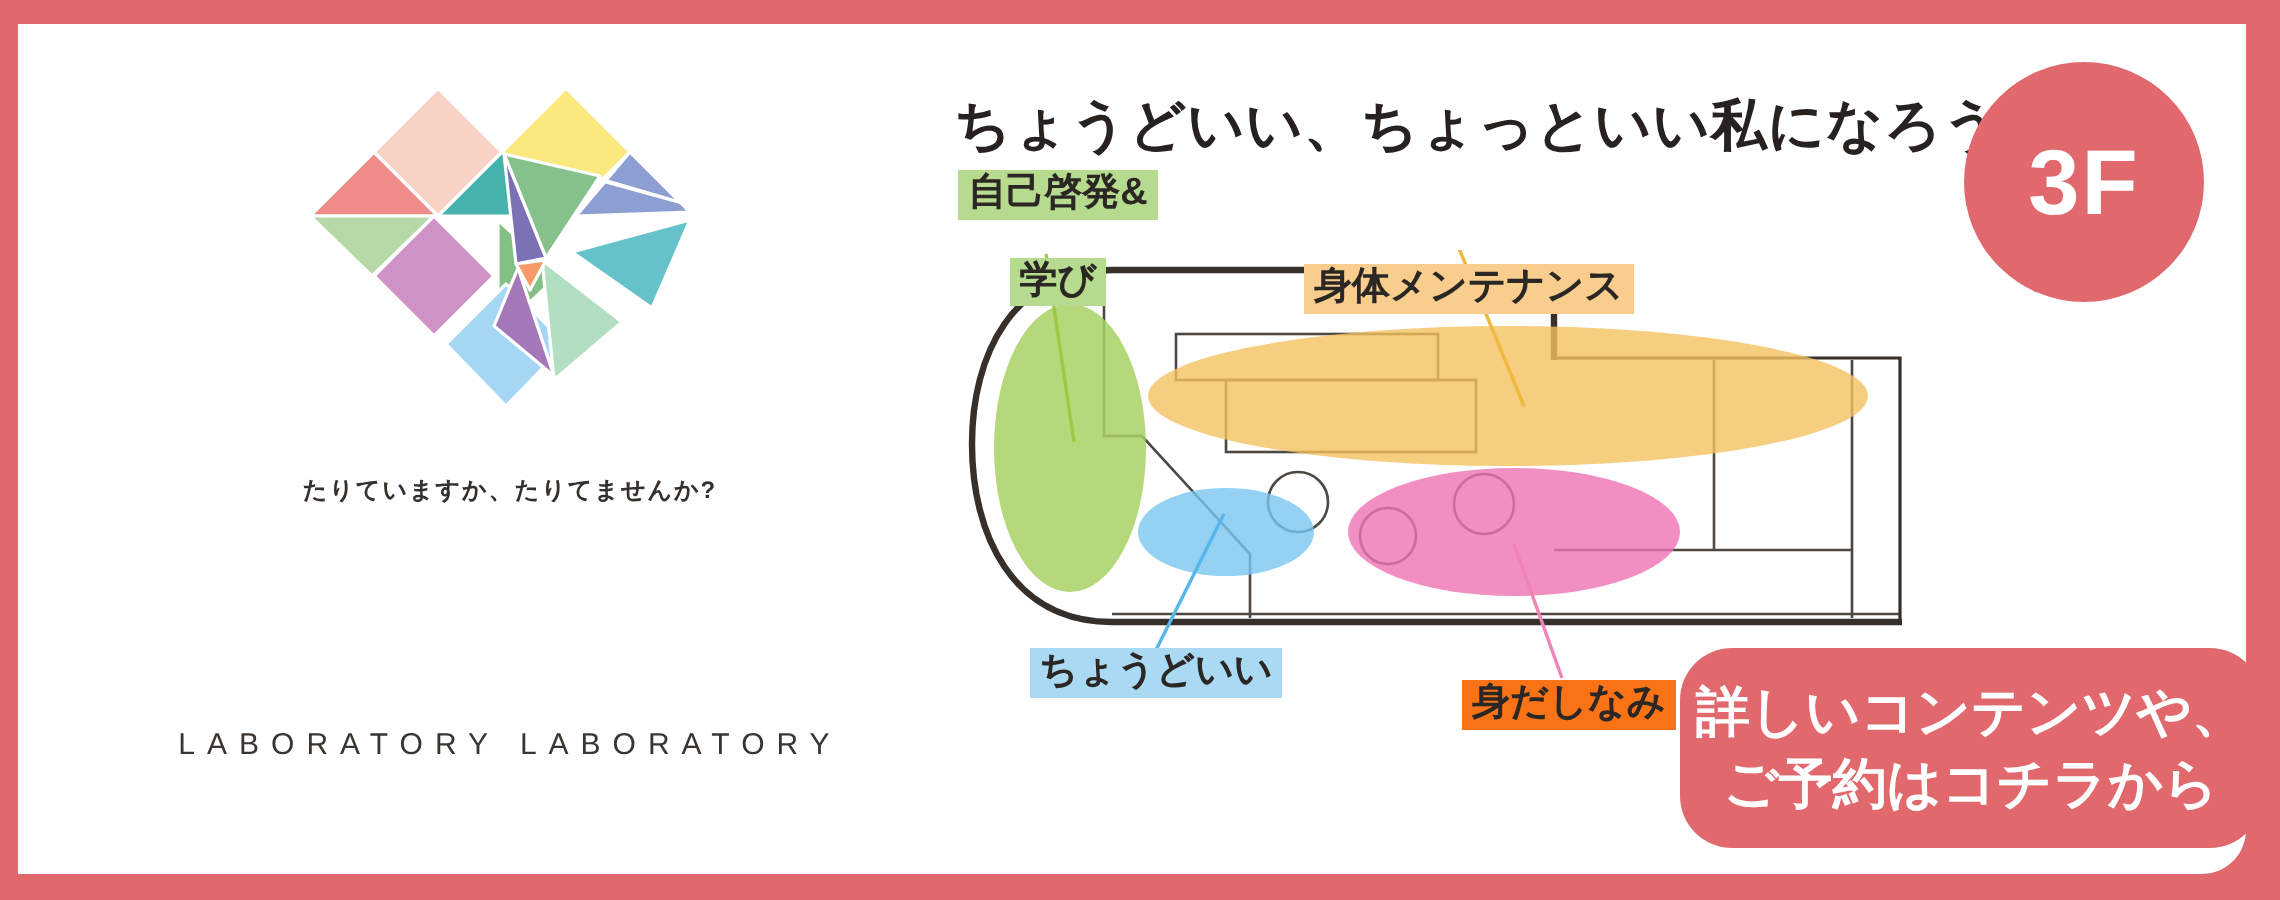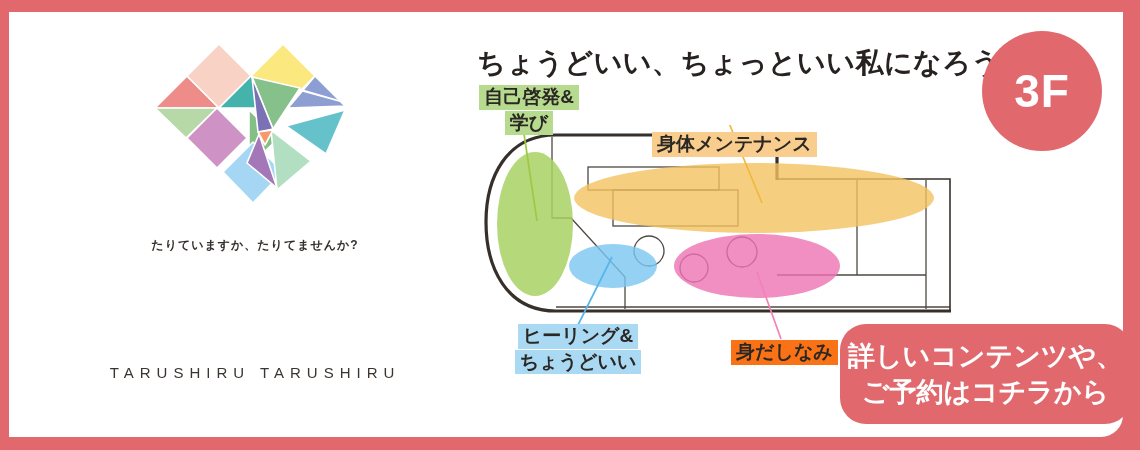--- a/index.html
+++ b/index.html
@@ -19,21 +19,21 @@
   @supports not (-webkit-text-stroke: 1px black) {
     .brand-logotype { color:#38322e; }
   }
   .brand-subtext { left:60px; top:364px; width:390px; text-align:center;
                    font-size:15px; letter-spacing:6px; color:#3a3531; }
 
   
   .headline { left:477px; top:44px; width:495px; font-size:28px; font-weight:700;
               color:#272220; letter-spacing:0.5px; white-space:nowrap; }
 
-  .zone-label { display:flex; flex-direction:column; align-items:center; row-gap:1px; }
+  .zone-label { display:flex; flex-direction:column; align-items:center; row-gap:19px; }
   .tag { display:inline-block; font-size:19px; font-weight:800; color:#2b2724;
          line-height:1.3; padding:0 5px; white-space:nowrap; }
   .tag-green  { background:#b7db8e; }
   .tag-orange { background:#f8cd8d; }
   .tag-blue   { background:#aadaf3; }
   .tag-pink   { background:#f97316; }
   .zl-self    { left:477px; top:85px;  width:104px; }
   .zl-body    { left:652px; top:95px;margin-top:37px; }
   .zl-healing { left:508px; top:324px; width:140px; }
   .zl-groom   { left:731px; top:340px; }
@@ -68,21 +68,21 @@
       <polygon points="131,100 171,131 137,160" fill="#b2dfc1"></polygon>
       <polygon points="119,104 137,158 107,133" fill="#a478b8"></polygon>
       <polygon points="112,47 203,72 162,60" fill="#c2d883"></polygon>
       <polygon points="112,47 160,58 133,99" fill="#86c18b"></polygon>
       <polygon points="112,47 133,99 118,102" fill="#7b72b5"></polygon>
       <polygon points="118,102 133,100 125,115" fill="#f59a68"></polygon>
     </g>
   </svg>
 
   <div class="abs brand-tagline">たりていますか、たりてませんか?</div>
-  <div class="abs brand-subtext">TARUSHIRU TARUSHIRU</div>
+  <div class="abs brand-subtext">LABORATORY LABORATORY</div>
 
   <div class="abs headline">ちょうどいい、ちょっといい私になろう</div>
 
   <svg class="abs" style="left:478px;top:125px;" width="484" height="223" viewBox="478 125 484 223">
 
     <g fill="none" stroke="#4e4843" stroke-width="1.3">
       <path d="M552,137 L552,218 L571,218 L625,277 L625,309"></path>
       <rect x="588" y="167" width="131" height="23"></rect>
       <rect x="613" y="190" width="125" height="36"></rect>
       <path d="M777,275 L926,275 M857,180 L857,275 M926,180 L926,309 M556,307 L950,307"></path>
@@ -109,21 +109,20 @@
   </svg>
 
   <div class="abs zone-label zl-self">
     <span class="tag tag-green">自己啓発&amp;</span>
     <span class="tag tag-green">学び</span>
   </div>
   <div class="abs zl-body">
     <span class="tag tag-orange">身体メンテナンス</span>
   </div>
   <div class="abs zone-label zl-healing">
-    <span class="tag tag-blue">ヒーリング&amp;</span>
     <span class="tag tag-blue">ちょうどいい</span>
   </div>
   <div class="abs zl-groom">
     <span class="tag tag-pink">身だしなみ</span>
   </div>
 
   <div class="abs floor-badge">
     <span>3F</span>
   </div>
 

